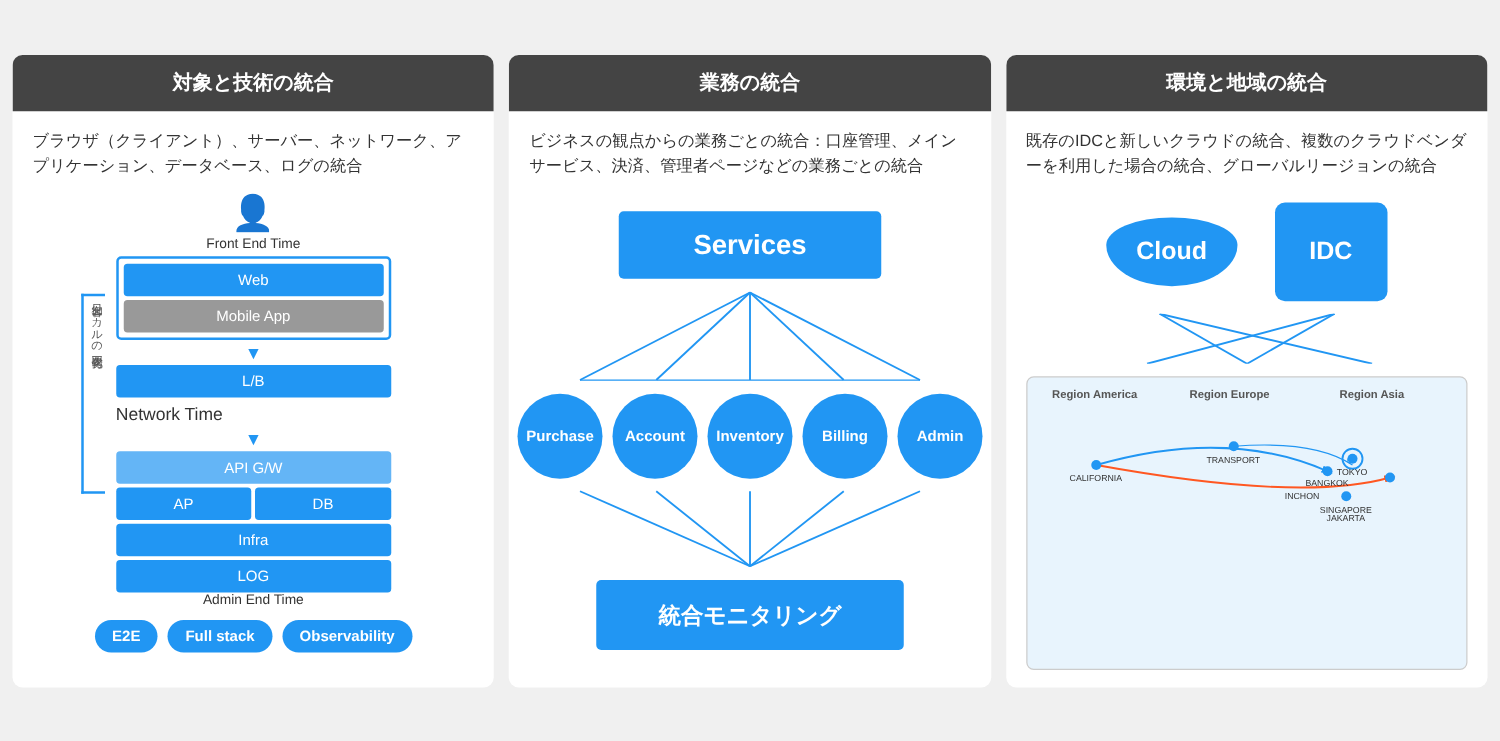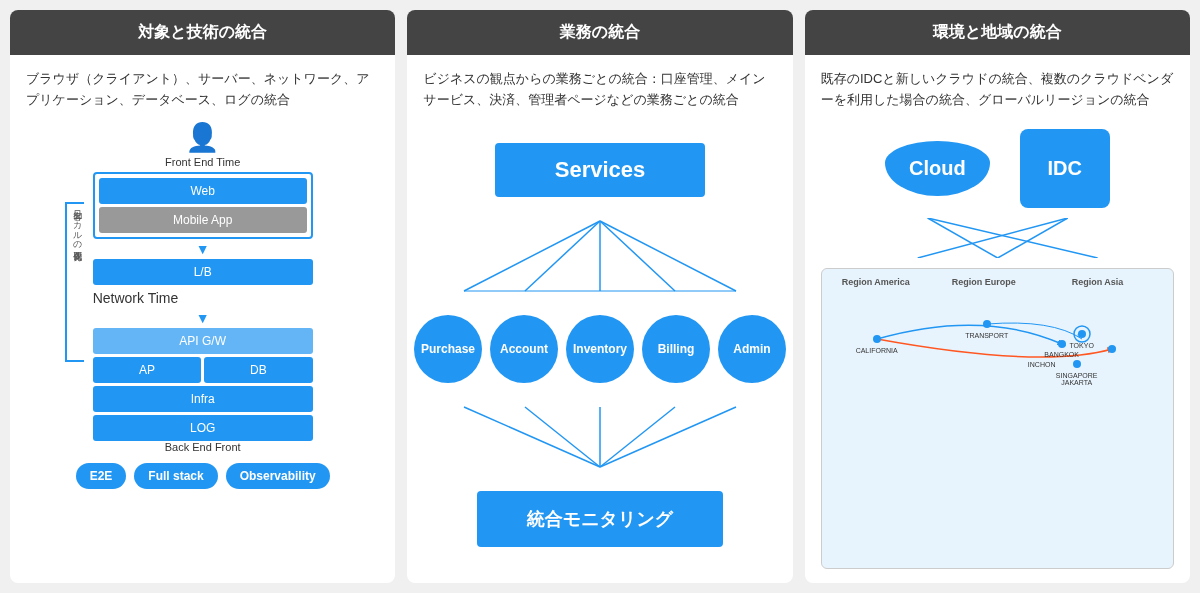--- a/index.html
+++ b/index.html
@@ -10,21 +10,21 @@
       height: 593px;
       display: flex;
       align-items: center;
       justify-content: center;
       padding: 10px;
     }
     .container {
       display: flex;
       gap: 12px;
       width: 1180px;
-      height: 573px;
+      height: 506px;
     }
     .panel {
       background: white;
       border-radius: 8px;
       flex: 1;
       display: flex;
       flex-direction: column;
       overflow: hidden;
     }
     .panel-header {
@@ -275,21 +275,21 @@
           <div class="arch-network-label">Network Time</div>
           <div class="arch-arrow">▼</div>
           <div class="arch-box light">API G/W</div>
           <div class="arch-row">
             <div class="arch-box">AP</div>
             <div class="arch-box">DB</div>
           </div>
           <div class="arch-box">Infra</div>
           <div class="arch-box">LOG</div>
         </div>
-        <div class="arch-label">Back End Front</div>
+        <div class="arch-label">Admin End Time</div>
         <div class="bottom-badges">
           <div class="badge">E2E</div>
           <div class="badge">Full stack</div>
           <div class="badge">Observability</div>
         </div>
       </div>
     </div>
   </div>
 
   <div class="panel">

